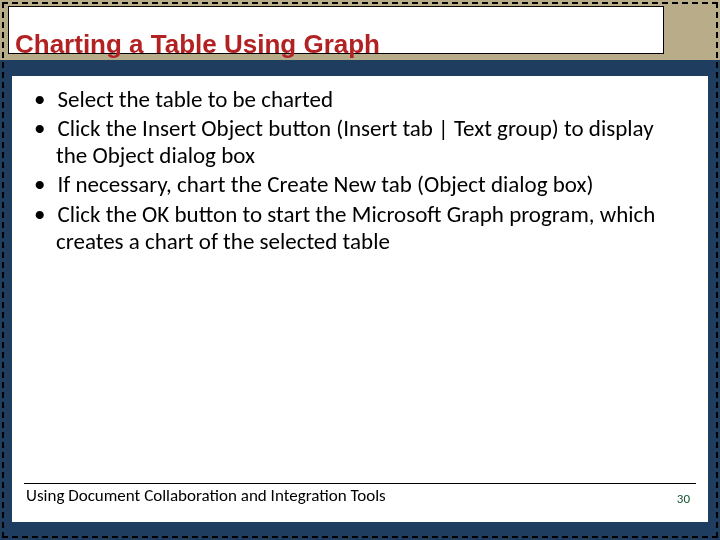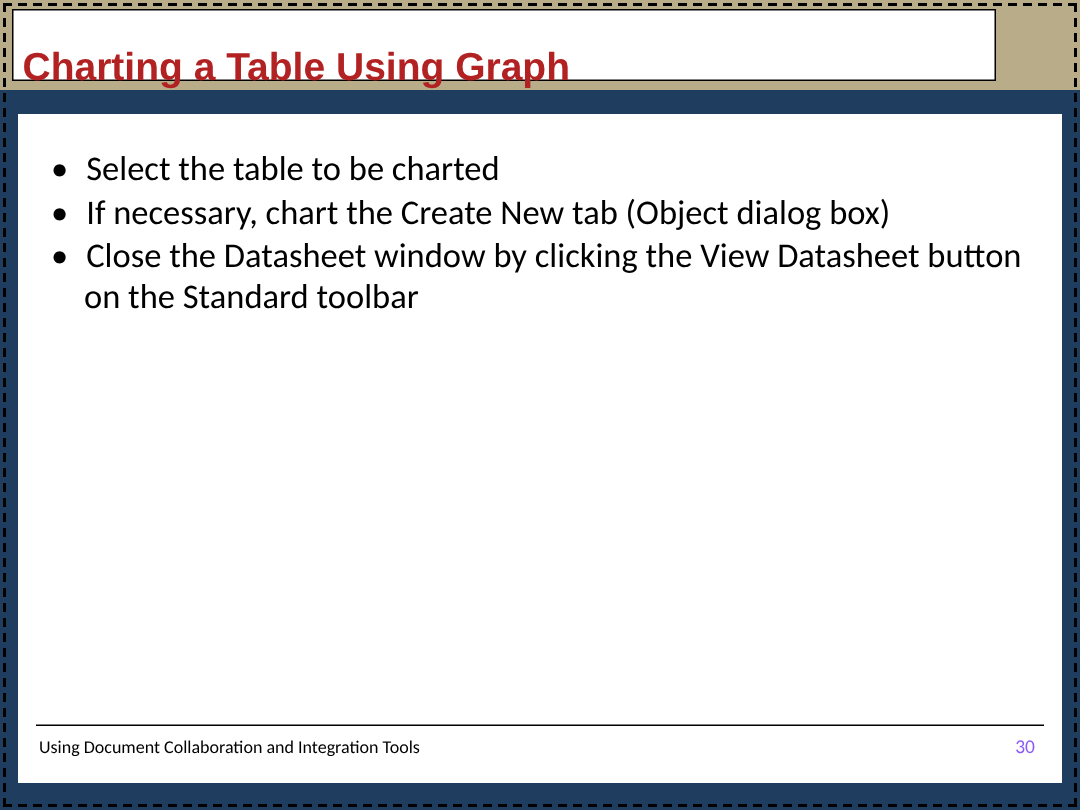--- a/index.html
+++ b/index.html
@@ -48,21 +48,21 @@
   }
   .content-box {
     position: absolute;
     top: 76px;
     left: 12px;
     right: 12px;
     bottom: 18px;
     background: #fff;
   }
   .bullets {
-    padding: 24px 22px 0 22px;
+    padding: 10px 22px 0 22px;
   }
   .bullets ul { list-style: none; }
   .bullets li {
     font-size: 23px;
     line-height: 1.18;
     color: #000;
     padding-left: 22px;
     text-indent: -22px;
     margin-bottom: 2px;
   }
@@ -75,48 +75,49 @@
     left: 12px;
     right: 12px;
     bottom: 38px;
     height: 1.5px;
     background: #000;
   }
   .footer-text {
     position: absolute;
     left: 14px;
     bottom: 16px;
-    font-size: 12px;
+    font-size: 17px;
     color: #000;
   }
   .page-num {
     position: absolute;
     right: 18px;
     bottom: 16px;
     font-size: 13px;
-    color: #8b5cf6;
+    color: #14532d;
   }
 </style>
 </head>
 <body>
 
 <div class="slide">
   <div class="top-band"></div>
   <div class="blue-band"></div>
 
   <div class="title-box">
     <h1>Charting a Table Using Graph</h1>
   </div>
 
   <div class="content-box">
     <div class="bullets">
       <ul>
         <li>Select the table to be charted</li>
+        <li>Click the Insert Object button (Insert tab | Text group) to display the Object dialog box</li>
         <li>If necessary, chart the Create New tab (Object dialog box)</li>
-        <li>Close the Datasheet window by clicking the View Datasheet button on the Standard toolbar</li>
+        <li>Click the OK button to start the Microsoft Graph program, which creates a chart of the selected table</li>
       </ul>
     </div>
     <div class="footer-line"></div>
     <div class="footer-text">Using Document Collaboration and Integration Tools</div>
     <div class="page-num">30</div>
   </div>
 
   <div class="dashed-border"></div>
 </div>
 

